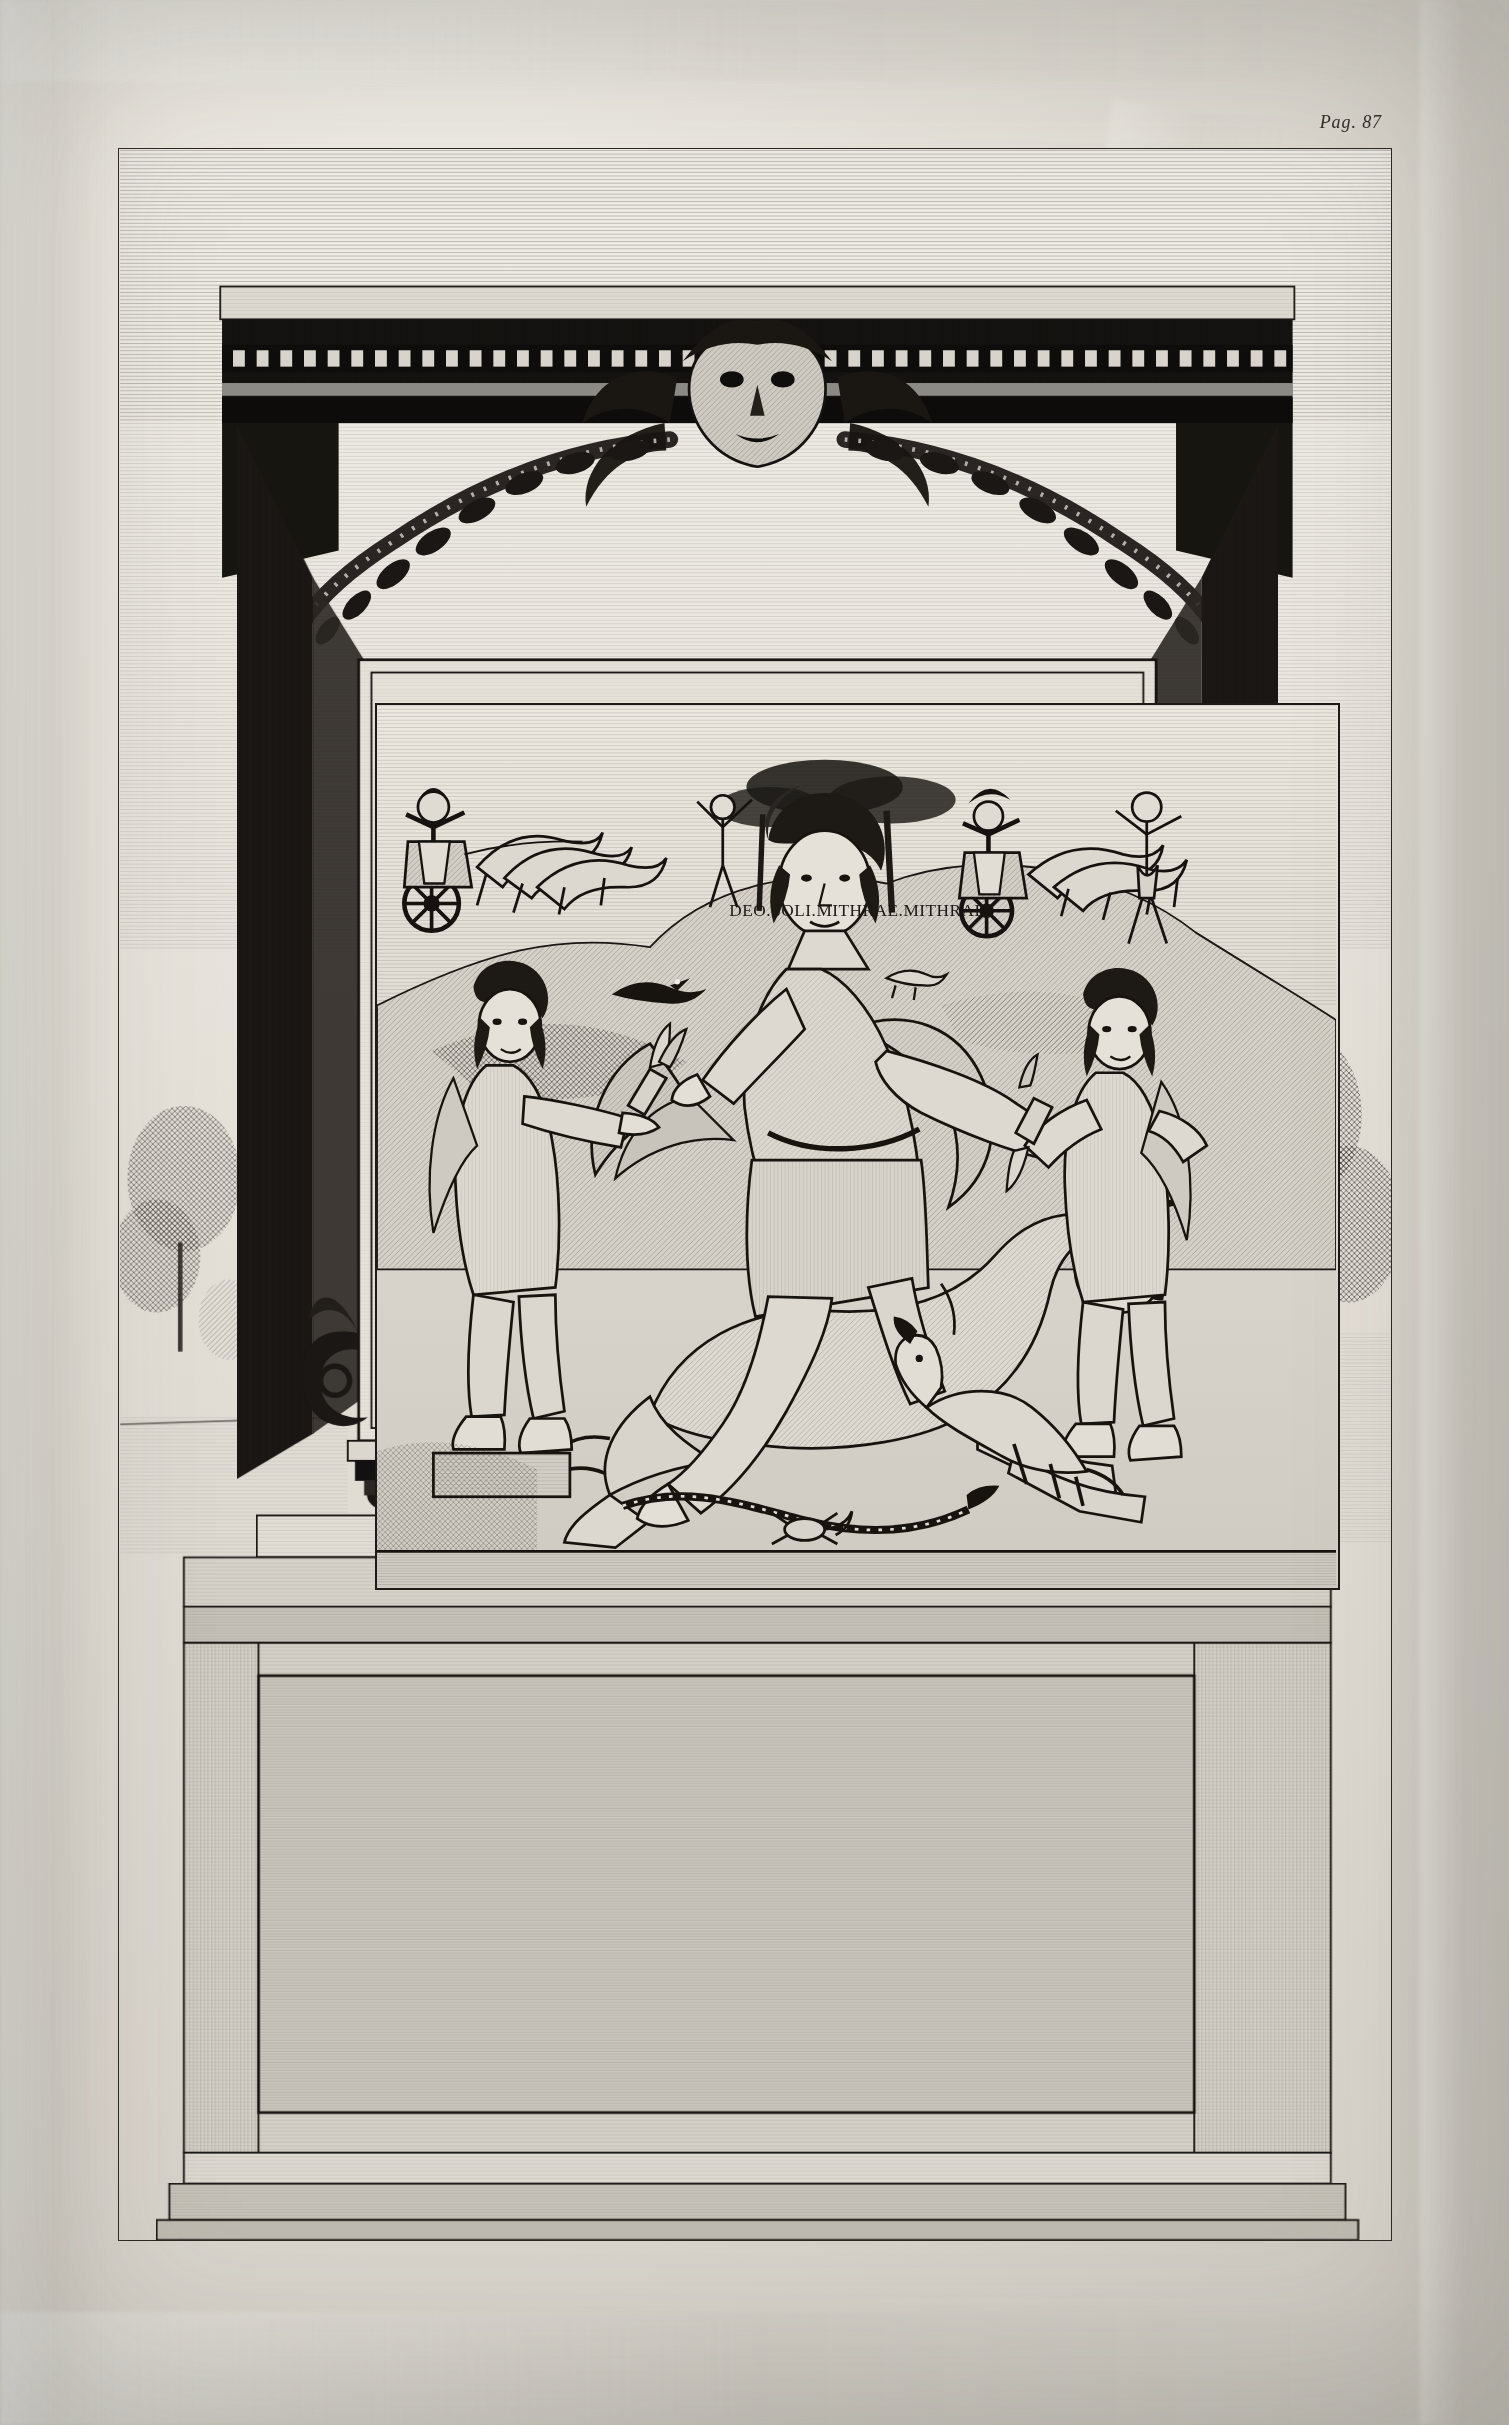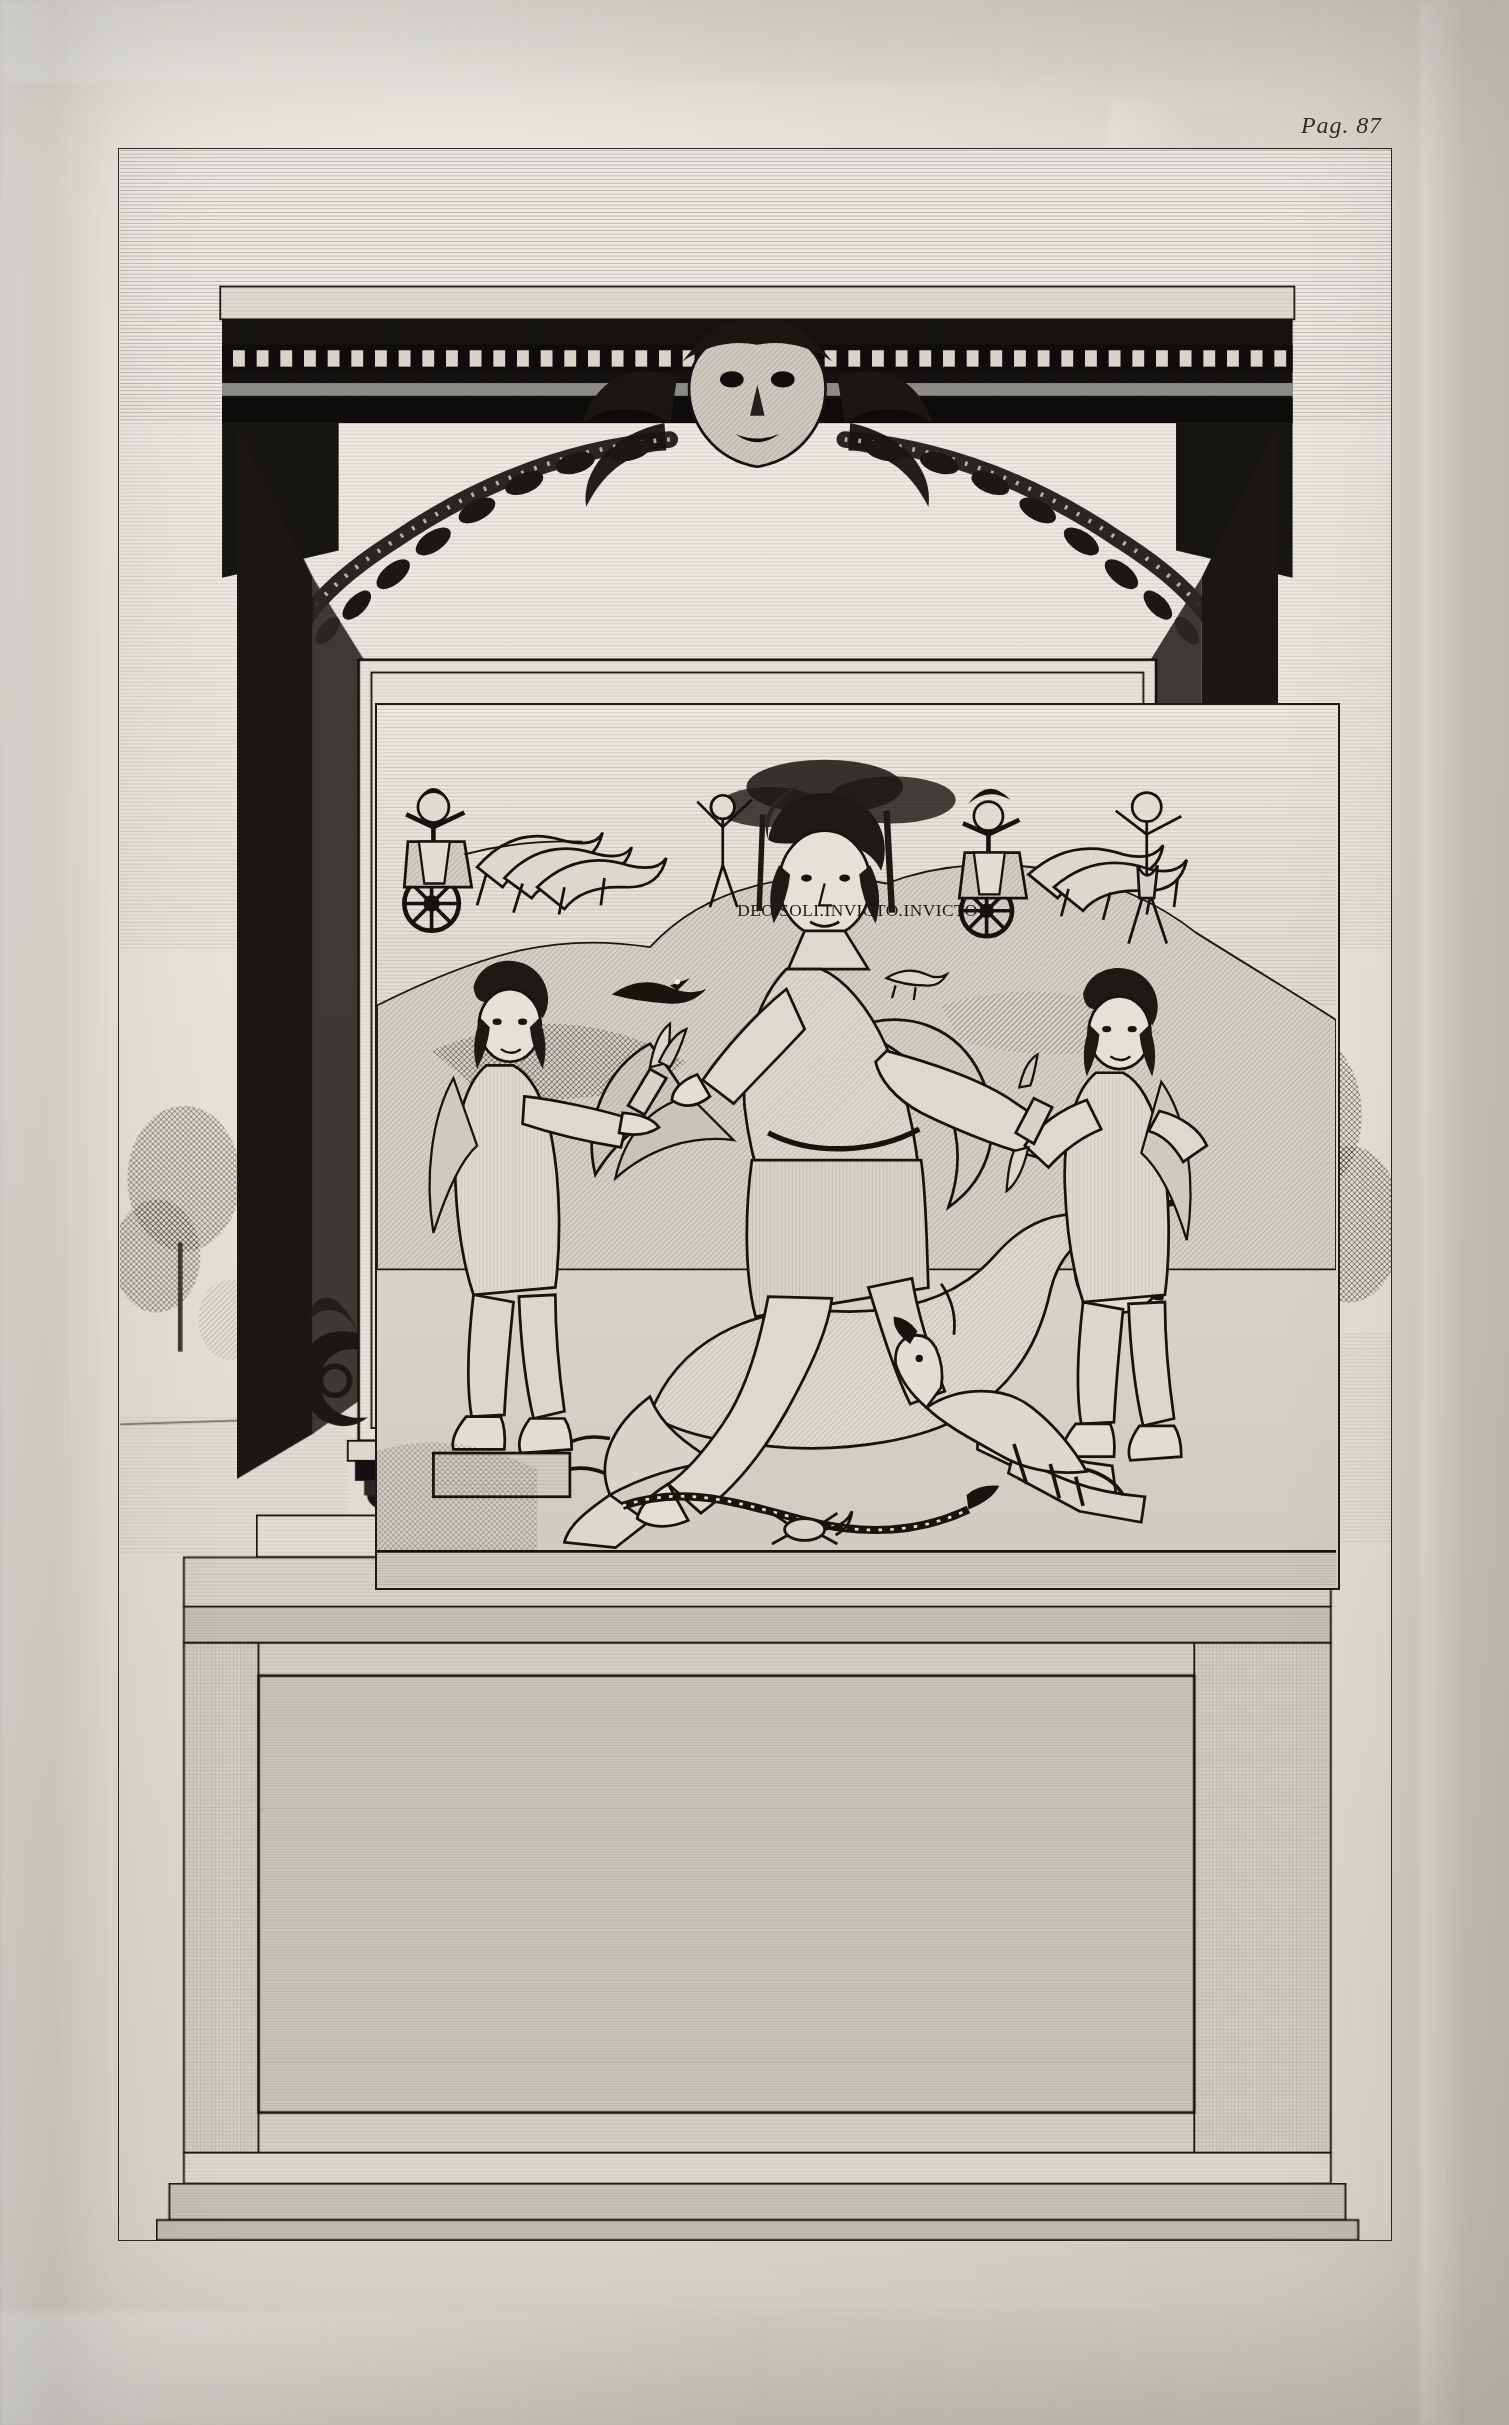--- a/index.html
+++ b/index.html
@@ -55,21 +55,21 @@
     box-sizing: border-box;
     background: transparent;
   }
 
   
   #page-ref {
     position: absolute;
     right: 31px;
     top: -25.5px;
     font-style: italic;
-    font-size: 24px;
+    font-size: 18px;
     color: #2e2a26;
     letter-spacing: 0.9px;
     font-family: "Liberation Serif", serif;
   }
 
   
   #sky {
     position: absolute;
     left: 18px; top: 12.7px;
     width: 1271px; height: 2090px;
@@ -674,21 +674,21 @@
           <path d="M452 900 l-18 -12 M452 912 l-18 10 M488 900 l18 -12 M488 912 l18 10"></path>
           <path d="M492 906 q24 -4 30 -20 q-2 18 -18 26" fill="none"></path>
         </g>
 
         <path d="M0 930 L1054 930" stroke="#17140f" stroke-width="3"></path>
         <rect x="0" y="930" width="1054" height="39" fill="url(#rhd)" opacity="0.38"></rect>
 
         <path d="M0 820 C60 800 120 812 176 840 L176 930 L0 930 Z" fill="url(#rx)" opacity="0.5"></path>
       </svg>
 
-      <div id="inscription" class="nosel">DEO.SOLI.INVICTO.INVICTO</div>
+      <div id="inscription" class="nosel">DEO.SOLI.MITHRAE.MITHRAE</div>
     </div>
 
   </div>
 
   <div class="shadow-edge" style="left:0;top:0;width:1509px;height:2426px;
        box-shadow: inset 0 0 164px 46px rgba(90,88,84,0.28);"></div>
 
 </div>
 
 

